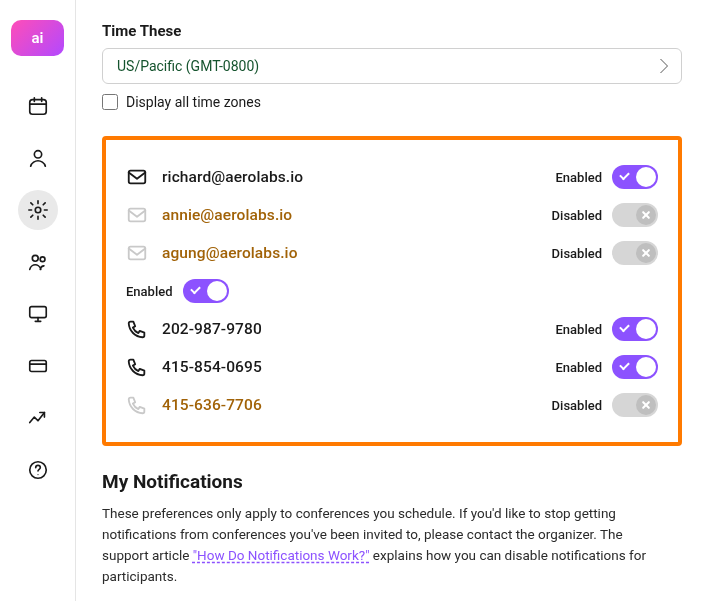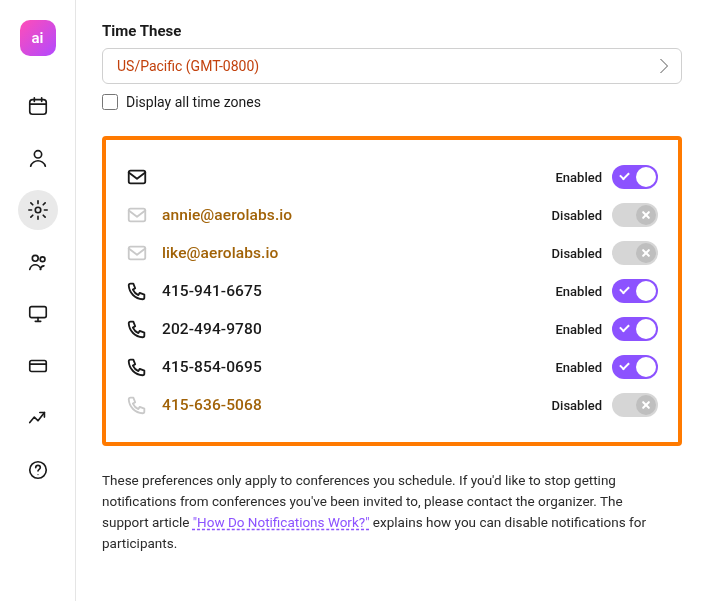--- a/index.html
+++ b/index.html
@@ -19,21 +19,21 @@
   .nav {
     width: 76px;
     border-right: 1px solid #e5e5e5;
     display: flex;
     flex-direction: column;
     align-items: center;
     padding-top: 20px;
     gap: 12px;
   }
   .brand {
-    width: 36px; height: 36px;
+    width: 53px; height: 36px;
     border-radius: 10px;
     background: linear-gradient(135deg,#ff4db8,#b249ff);
     display:flex;align-items:center;justify-content:center;
     color:#fff;font-weight:600;font-size:15px;
     margin-bottom:18px;
   }
   .nav-item {
     width:40px;height:40px;border-radius:50%;
     display:flex;align-items:center;justify-content:center;
     color:#1a1a1a;cursor:pointer;
@@ -47,21 +47,21 @@
     overflow:auto;
     padding: 22px 26px 30px 26px;
   }
   .field-label { font-weight:700; font-size:15px; margin-bottom:8px; }
   .select {
     width:100%;
     border:1px solid #d0d0d0;
     border-radius:6px;
     padding:9px 34px 9px 14px;
     font-size:14px;
-    color:#c2410c;
+    color:#14532d;
     position:relative;
     background:#fff;
     cursor:pointer;
   }
   .select::after {
     content:"";
     position:absolute; right:12px; top:50%;
     width:10px;height:14px;transform:translateY(-50%);
     background:
       linear-gradient(45deg,transparent 45%,#888 45%,#888 55%,transparent 55%) top/10px 7px no-repeat,
@@ -203,20 +203,21 @@
     </label>
 
     <div class="hi">
       <div id="contact-list">
           <div class="row">
             <div class="left">
               <span class="ico"><svg viewBox="0 0 24 24">
                   <rect x="3" y="5" width="18" height="14" rx="2"></rect>
                   <path d="M3 7l9 7 9-7"></path>
                 </svg></span>
+              <span class="val">richard@aerolabs.io</span>
             </div>
             <div class="right">
               <span class="state">Enabled</span>
               <span class="toggle on">
                 <span class="knob"></span>
               </span>
             </div>
           </div>
           <div class="row mute">
             <div class="left">
@@ -232,49 +233,43 @@
                 <span class="knob"></span>
               </span>
             </div>
           </div>
           <div class="row mute">
             <div class="left">
               <span class="ico"><svg viewBox="0 0 24 24">
                   <rect x="3" y="5" width="18" height="14" rx="2"></rect>
                   <path d="M3 7l9 7 9-7"></path>
                 </svg></span>
-              <span class="val">like@aerolabs.io</span>
+              <span class="val">agung@aerolabs.io</span>
             </div>
             <div class="right">
               <span class="state">Disabled</span>
               <span class="toggle off">
                 <span class="knob"></span>
               </span>
             </div>
           </div>
           <div class="row">
-            <div class="left">
-              <span class="ico"><svg viewBox="0 0 24 24">
-                  <path d="M5 4h3l2 5-2.5 1.5a12 12 0 006 6L15 14l5 2v3a2 2 0 01-2 2A16 16 0 013 6a2 2 0 012-2z"></path>
-                </svg></span>
-              <span class="val">415-941-6675</span>
-            </div>
             <div class="right">
               <span class="state">Enabled</span>
               <span class="toggle on">
                 <span class="knob"></span>
               </span>
             </div>
           </div>
           <div class="row">
             <div class="left">
               <span class="ico"><svg viewBox="0 0 24 24">
                   <path d="M5 4h3l2 5-2.5 1.5a12 12 0 006 6L15 14l5 2v3a2 2 0 01-2 2A16 16 0 013 6a2 2 0 012-2z"></path>
                 </svg></span>
-              <span class="val">202-494-9780</span>
+              <span class="val">202-987-9780</span>
             </div>
             <div class="right">
               <span class="state">Enabled</span>
               <span class="toggle on">
                 <span class="knob"></span>
               </span>
             </div>
           </div>
           <div class="row">
             <div class="left">
@@ -288,32 +283,33 @@
               <span class="toggle on">
                 <span class="knob"></span>
               </span>
             </div>
           </div>
           <div class="row mute">
             <div class="left">
               <span class="ico"><svg viewBox="0 0 24 24">
                   <path d="M5 4h3l2 5-2.5 1.5a12 12 0 006 6L15 14l5 2v3a2 2 0 01-2 2A16 16 0 013 6a2 2 0 012-2z"></path>
                 </svg></span>
-              <span class="val">415-636-5068</span>
+              <span class="val">415-636-7706</span>
             </div>
             <div class="right">
               <span class="state">Disabled</span>
               <span class="toggle off">
                 <span class="knob"></span>
               </span>
             </div>
           </div>
         </div>
     </div>
 
+    <div class="notif-title">My Notifications</div>
     <div class="notif-body">
       <span>These preferences only apply to conferences you schedule. If you'd like to stop getting notifications from conferences you've been invited to, please contact the organizer. The support article </span>
       <span class="lnk">"How Do Notifications Work?"</span>
       <span> explains how you can disable notifications for participants.</span>
     </div>
 
   </div>
 </div>
 
 </body></html>

